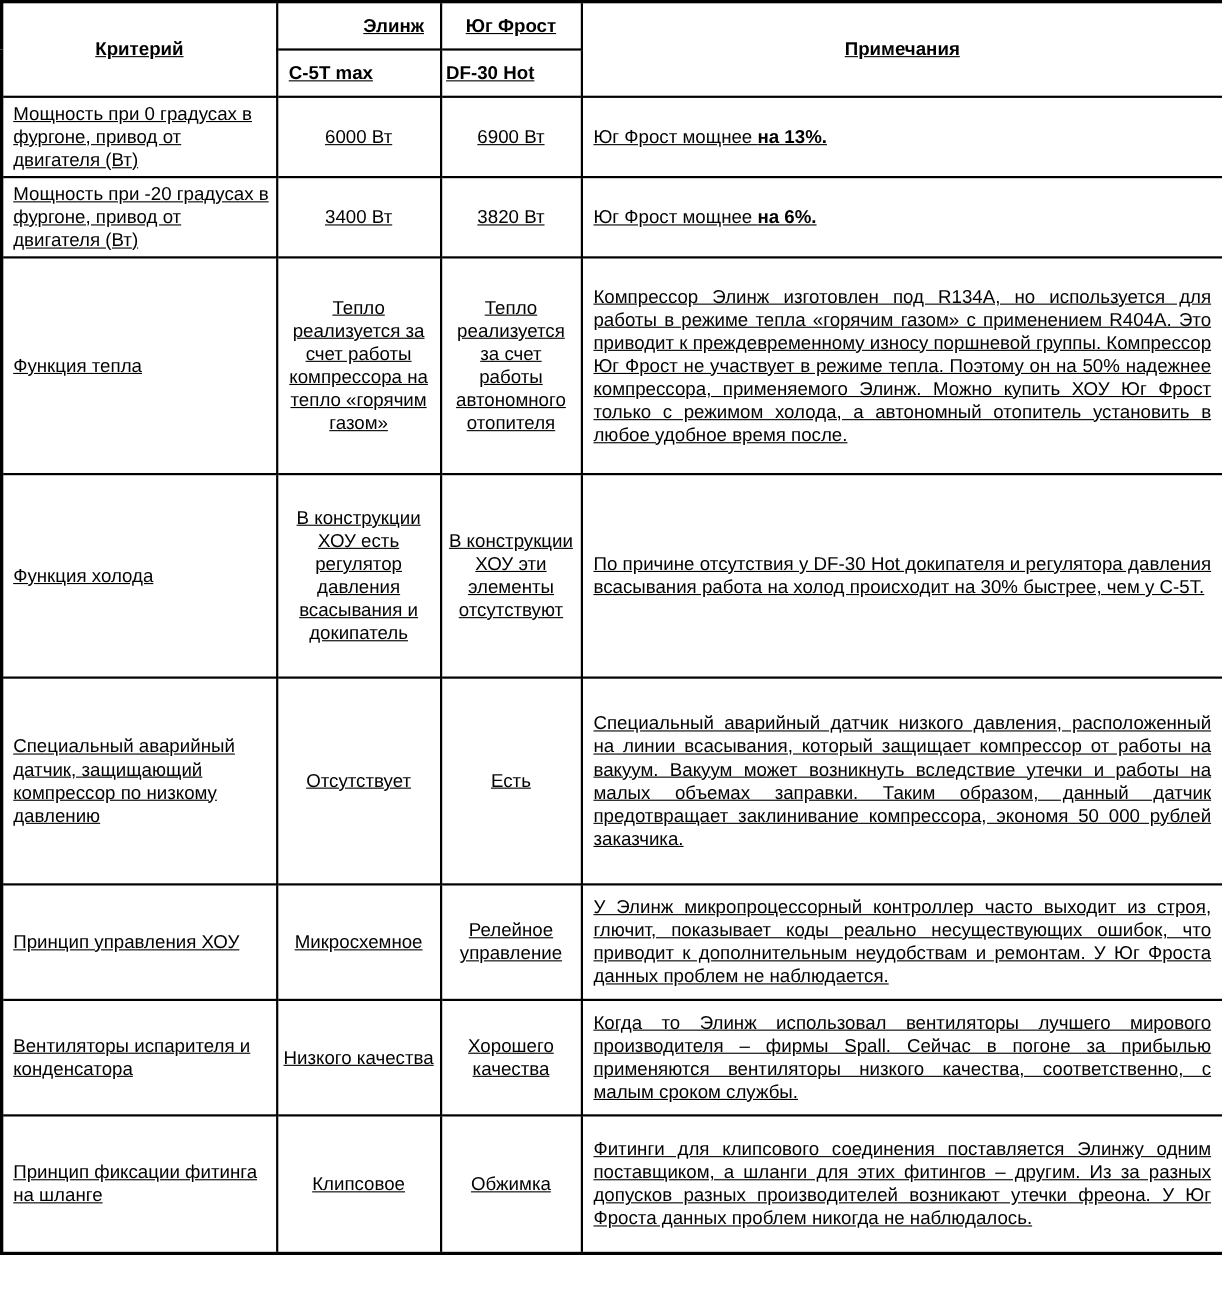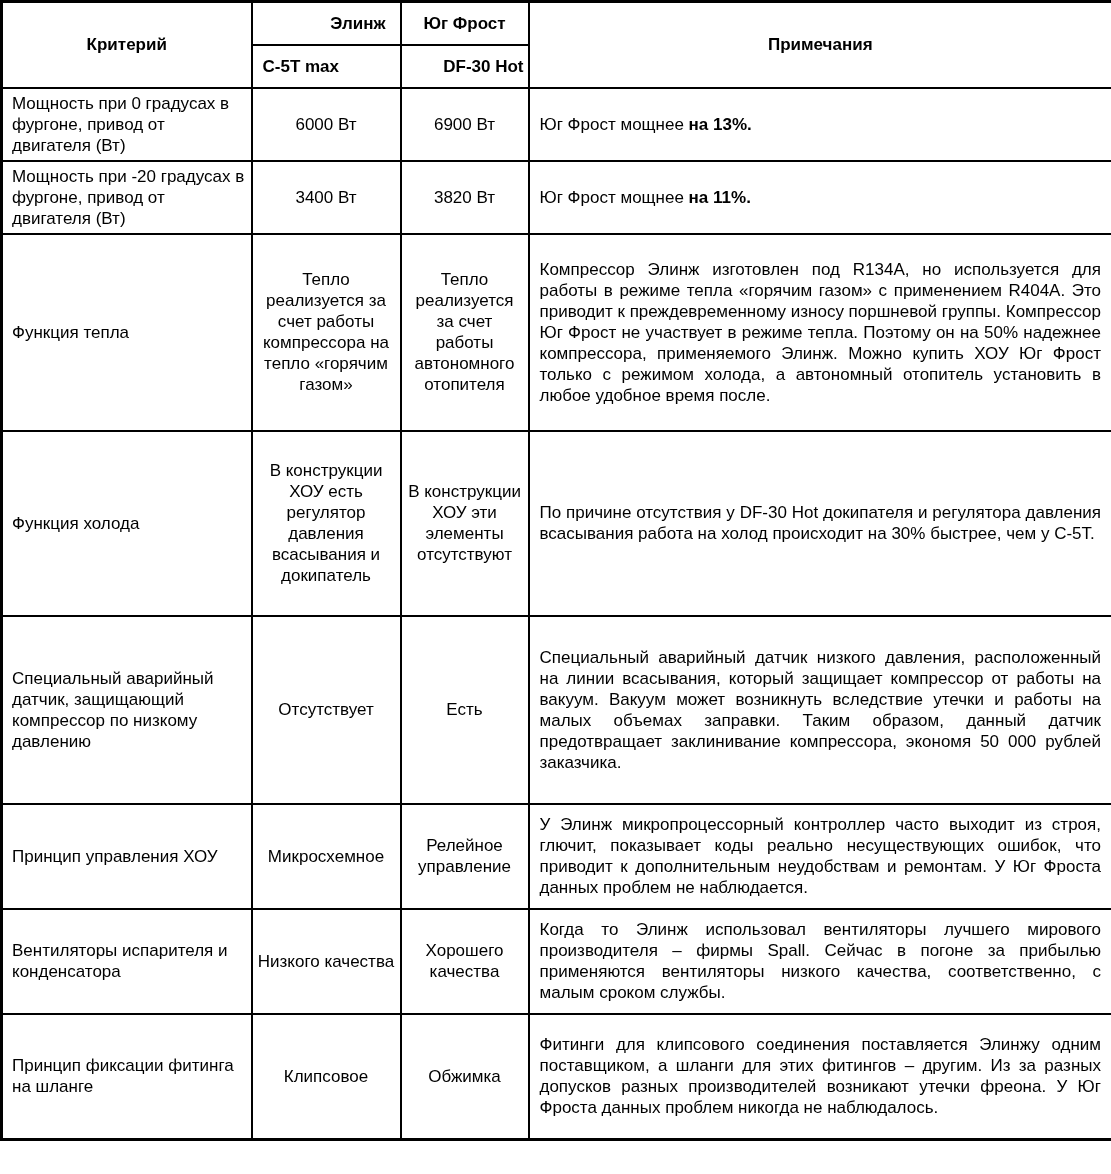--- a/index.html
+++ b/index.html
@@ -20,36 +20,37 @@
     color: #000000;
     background: #ffffff;
   }
   table.cmp td, table.cmp th {
     border: 2px solid #000000;
     vertical-align: middle;
     font-size: 17px;
     line-height: 21px;
     overflow: hidden;
     box-sizing: border-box;
+    text-decoration: underline;
   }
   
   col.c-crit  { width: 250px; }
   col.c-v1    { width: 149px; }
   col.c-v2    { width: 128px; }
   col.c-note  { width: 584px; }
 
   
   tr.hdr-top    { height: 43px; }
   tr.hdr-bottom { height: 43px; }
   th { font-weight: bold; padding: 2px 4px; }
   th.h-crit  { text-align: center; }
   th.h-brand1 { text-align: right; padding-right: 14px; }
   th.h-brand2 { text-align: center; }
   th.h-model1 { text-align: left; padding-left: 10px; }
-  th.h-model2 { text-align: right; }
+  th.h-model2 { text-align: left; }
   th.h-notes { text-align: center; }
 
   
   tr.r1 { height: 70px; }
   tr.r2 { height: 64px; }
   tr.r3 { height: 197px; }
   tr.r4 { height: 185px; }
   tr.r5 { height: 188px; }
   tr.r6 { height: 105px; }
   tr.r7 { height: 105px; }
@@ -98,21 +99,21 @@
       <tr class="r1">
         <td class="crit">Мощность при 0 градусах в фургоне, привод от двигателя (Вт)</td>
         <td class="val">6000 Вт</td>
         <td class="val">6900 Вт</td>
         <td class="note"><span>Юг Фрост мощнее </span><b>на 13%.</b></td>
       </tr>
       <tr class="r2">
         <td class="crit">Мощность при -20 градусах в фургоне, привод от двигателя (Вт)</td>
         <td class="val">3400 Вт</td>
         <td class="val">3820 Вт</td>
-        <td class="note"><span>Юг Фрост мощнее </span><b>на 11%.</b></td>
+        <td class="note"><span>Юг Фрост мощнее </span><b>на 6%.</b></td>
       </tr>
       <tr class="r3">
         <td class="crit">Функция тепла</td>
         <td class="val">Тепло реализуется за счет работы компрессора на тепло «горячим газом»</td>
         <td class="val">Тепло реализуется за счет работы автономного отопителя</td>
         <td class="note">Компрессор Элинж изготовлен под R134A, но используется для работы в режиме тепла «горячим газом» с применением R404A. Это приводит к преждевременному износу поршневой группы. Компрессор Юг Фрост не участвует в режиме тепла. Поэтому он на 50% надежнее компрессора, применяемого Элинж. Можно купить ХОУ Юг Фрост только с режимом холода, а автономный отопитель установить в любое удобное время после.</td>
       </tr>
       <tr class="r4">
         <td class="crit">Функция холода</td>
         <td class="val">В конструкции ХОУ есть регулятор давления всасывания и докипатель</td>

